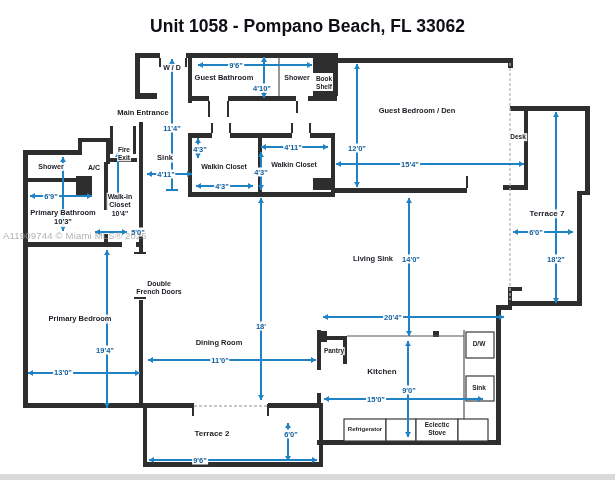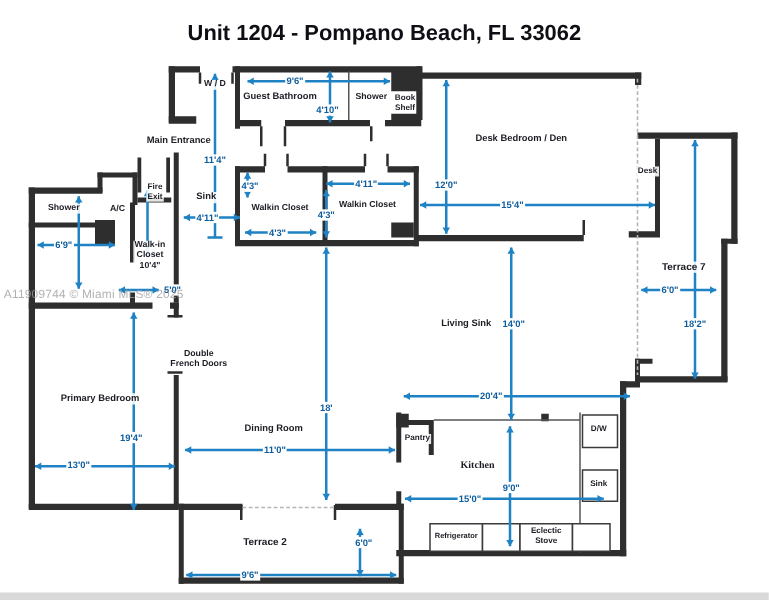--- a/index.html
+++ b/index.html
@@ -125,46 +125,48 @@
       <rect x="416" y="419" width="42" height="22"></rect>
       <rect x="458" y="419" width="30" height="22"></rect>
     </g>
 
     <g stroke="#b5b5b5" stroke-width="1.3" stroke-dasharray="3,2">
       <line x1="510" y1="63" x2="510" y2="300"></line>
       <line x1="194" y1="406" x2="268" y2="406"></line>
     </g>
   </svg>
 
-  <div id="title">Unit 1204 - Pompano Beach, FL 33062</div>
+  <div id="title">Unit 1058 - Pompano Beach, FL 33062</div>
   <div id="watermark">A11909744 © Miami MLS® 2025</div>
   <div id="page-edge"></div>
 <div class="room-label" style="left: 172px; top: 68px; font-size: 7px; color: rgb(28, 28, 36);">W / D</div>
     <div class="room-label" style="left: 224px; top: 78px; font-size: 7.5px; color: rgb(28, 28, 36);">Guest Bathroom</div>
     <div class="room-label" style="left: 297px; top: 78px; font-size: 7px; color: rgb(28, 28, 36);">Shower</div>
     <div class="room-label" style="left: 324px; top: 83px; font-size: 6.5px; color: rgb(28, 28, 36);">Book
 Shelf</div>
-    <div class="room-label" style="left: 417px; top: 111px; font-size: 7.5px; color: rgb(28, 28, 36);">Desk Bedroom / Den</div>
+    <div class="room-label" style="left: 417px; top: 111px; font-size: 7.5px; color: rgb(28, 28, 36);">Guest Bedroom / Den</div>
     <div class="room-label" style="left: 143px; top: 113px; font-size: 7.5px; color: rgb(28, 28, 36); text-align: right;">Main Entrance</div>
     <div class="room-label" style="left: 124px; top: 154px; font-size: 6.5px; color: rgb(28, 28, 36);">Fire
 Exit</div>
     <div class="room-label" style="left: 94px; top: 168px; font-size: 7px; color: rgb(28, 28, 36);">A/C</div>
     <div class="room-label" style="left: 165px; top: 158px; font-size: 7.5px; color: rgb(28, 28, 36);">Sink</div>
     <div class="room-label" style="left: 224px; top: 167px; font-size: 7px; color: rgb(28, 28, 36);">Walkin Closet</div>
     <div class="room-label" style="left: 294px; top: 165px; font-size: 7px; color: rgb(28, 28, 36);">Walkin Closet</div>
     <div class="room-label" style="left: 51px; top: 167px; font-size: 7px; color: rgb(28, 28, 36);">Shower</div>
+    <div class="room-label" style="left: 63px; top: 218px; font-size: 7.5px; color: rgb(28, 28, 36);">Primary Bathroom
+10'3"</div>
     <div class="room-label" style="left: 120px; top: 205px; font-size: 7px; color: rgb(28, 28, 36);">Walk-in
 Closet
 10'4"</div>
     <div class="room-label" style="left: 80px; top: 319px; font-size: 7.5px; color: rgb(28, 28, 36);">Primary Bedroom</div>
     <div class="room-label" style="left: 159px; top: 288px; font-size: 7px; color: rgb(28, 28, 36);">Double
 French Doors</div>
     <div class="room-label" style="left: 219px; top: 343px; font-size: 7.5px; color: rgb(28, 28, 36);">Dining Room</div>
     <div class="room-label" style="left: 373px; top: 259px; font-size: 7.5px; color: rgb(28, 28, 36);">Living Sink</div>
-    <div class="room-label" style="left: 382px; top: 372px; font-size: 8px; color: rgb(28, 28, 36); font-family: Liberation Serif, serif;">Kitchen</div>
+    <div class="room-label" style="left: 382px; top: 372px; font-size: 8px; color: rgb(28, 28, 36);">Kitchen</div>
     <div class="room-label" style="left: 334px; top: 351px; font-size: 6.5px; color: rgb(28, 28, 36);">Pantry</div>
     <div class="room-label" style="left: 479px; top: 344px; font-size: 6.5px; color: rgb(28, 28, 36);">D/W</div>
     <div class="room-label" style="left: 479px; top: 388px; font-size: 6.5px; color: rgb(28, 28, 36);">Sink</div>
     <div class="room-label" style="left: 365px; top: 430px; font-size: 6px; color: rgb(28, 28, 36);">Refrigerator</div>
     <div class="room-label" style="left: 437px; top: 429px; font-size: 6.5px; color: rgb(28, 28, 36);">Eclectic
 Stove</div>
     <div class="room-label" style="left: 212px; top: 434px; font-size: 8px; color: rgb(28, 28, 36);">Terrace 2</div>
     <div class="room-label" style="left: 547px; top: 214px; font-size: 8px; color: rgb(28, 28, 36);">Terrace 7</div>
     <div class="room-label" style="left: 518px; top: 137px; font-size: 6.5px; color: rgb(28, 28, 36);">Desk</div>
     <div class="dim-line" style="left: 198px; top: 64.25px; width: 114px; height: 1.5px; background: rgb(30, 130, 196);"></div>

